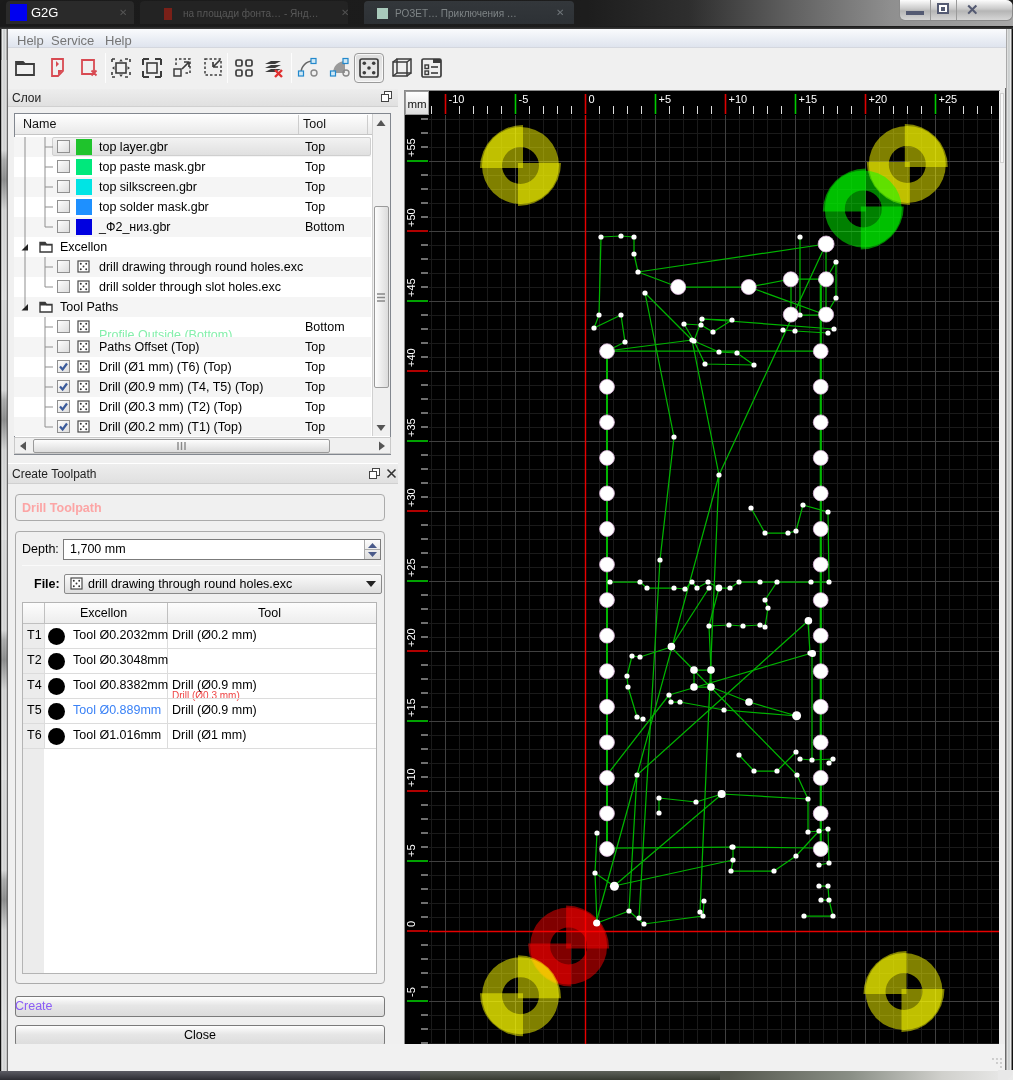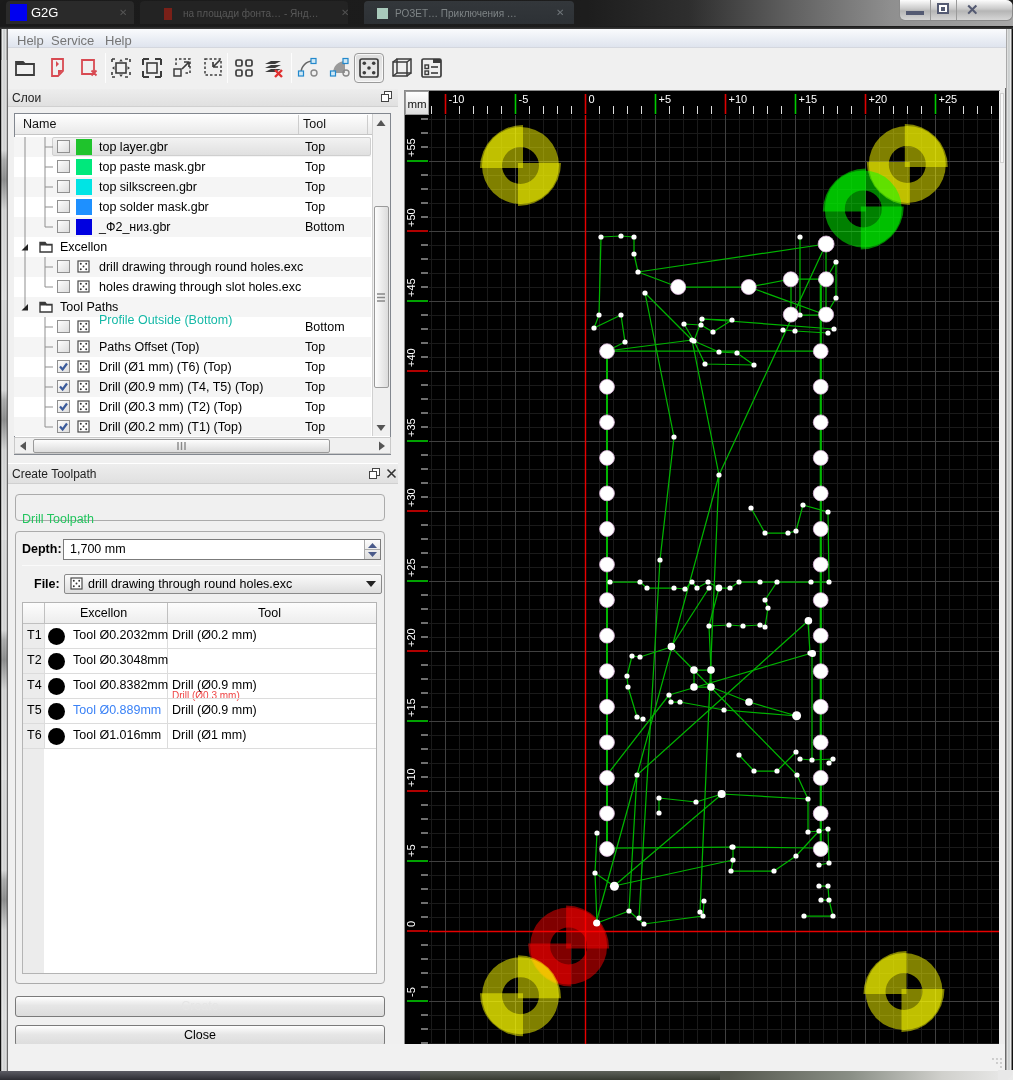--- a/index.html
+++ b/index.html
@@ -205,21 +205,21 @@
     </svg>
     <div class="abs" style="left:43px;top:143px;width:13px;height:13px;background:linear-gradient(135deg,#fdfdfd,#ddd);border:1px solid #909090"></div>
     <svg class="abs" style="left:63px;top:143px" width="13" height="13">
       <rect x="1" y="1" width="11" height="11" fill="#fff" stroke="#4a4a4a" stroke-width="1.2"></rect>
       <circle cx="3.8" cy="3.8" r="0.95" fill="#333"></circle>
       <circle cx="9.2" cy="3.8" r="0.95" fill="#333"></circle>
       <circle cx="3.8" cy="9.2" r="0.95" fill="#333"></circle>
       <circle cx="9.2" cy="9.2" r="0.95" fill="#333"></circle>
       <circle cx="6.5" cy="6.5" r="0.95" fill="#333"></circle>
     </svg>
-    <span class="abs" style="left:85px;top:143px;font-size:12.5px;color:#000;white-space:nowrap">holes drawing through slot holes.exc</span>
+    <span class="abs" style="left:85px;top:143px;font-size:12.5px;color:#000;white-space:nowrap">drill solder through slot holes.exc</span>
     <div class="abs" style="left:0;top:160px;width:357px;height:20px;background:#f5f5f5"></div>
     <svg class="abs" style="left:0;top:160px" width="60" height="20">
       <path d="M11 0v10 " stroke="#8f8f8f" fill="none"></path>
     </svg>
     <svg class="abs" style="left:7px;top:167px" width="8" height="7">
       <path d="M7 0v6.5H0.5z" fill="#222"></path>
     </svg>
     <svg class="abs" style="left:25px;top:164px" width="14" height="12">
       <path d="M1 1.5h5l1.5 2H13V11H1z" fill="#fff" stroke="#3a3a3a" stroke-width="1.4"></path>
       <path d="M1 1.5h5l1.5 2H13v1H1z" fill="#3a3a3a"></path>
@@ -231,21 +231,21 @@
     </svg>
     <div class="abs" style="left:43px;top:183px;width:13px;height:13px;background:linear-gradient(135deg,#fdfdfd,#ddd);border:1px solid #909090"></div>
     <svg class="abs" style="left:63px;top:183px" width="13" height="13">
       <rect x="1" y="1" width="11" height="11" fill="#fff" stroke="#4a4a4a" stroke-width="1.2"></rect>
       <circle cx="3.8" cy="3.8" r="0.95" fill="#333"></circle>
       <circle cx="9.2" cy="3.8" r="0.95" fill="#333"></circle>
       <circle cx="3.8" cy="9.2" r="0.95" fill="#333"></circle>
       <circle cx="9.2" cy="9.2" r="0.95" fill="#333"></circle>
       <circle cx="6.5" cy="6.5" r="0.95" fill="#333"></circle>
     </svg>
-    <span class="abs" style="left:85px;top:176px;font-size:12.5px;color:#14b8a6;white-space:nowrap">Profile Outside (Bottom)</span>
+    <span class="abs" style="left:85px;top:191px;font-size:12.5px;color:#86efac;white-space:nowrap">Profile Outside (Bottom)</span>
     <span class="abs" style="left:291px;top:183px;font-size:12.5px;color:#000">Bottom</span>
     <div class="abs" style="left:0;top:200px;width:357px;height:20px;background:#f5f5f5"></div>
     <svg class="abs" style="left:0;top:200px" width="60" height="20">
       <path d=" M31 0v10 M31 10v10 M31 10h8" stroke="#8f8f8f" fill="none"></path>
     </svg>
     <div class="abs" style="left:43px;top:203px;width:13px;height:13px;background:linear-gradient(135deg,#fdfdfd,#ddd);border:1px solid #909090"></div>
     <svg class="abs" style="left:63px;top:203px" width="13" height="13">
       <rect x="1" y="1" width="11" height="11" fill="#fff" stroke="#4a4a4a" stroke-width="1.2"></rect>
       <circle cx="3.8" cy="3.8" r="0.95" fill="#333"></circle>
       <circle cx="9.2" cy="3.8" r="0.95" fill="#333"></circle>
@@ -354,23 +354,23 @@
     <span class="abs" style="left:4px;top:3px;font-size:12px;color:#222">Create Toolpath</span>
     <svg class="abs" style="left:361px;top:4px" width="11" height="11">
       <rect x="3.5" y="0.5" width="7" height="7" fill="#fff" stroke="#444"></rect>
       <rect x="0.5" y="3.5" width="7" height="7" fill="#fff" stroke="#444"></rect>
     </svg>
     <svg class="abs" style="left:378px;top:4px" width="11" height="11">
       <path d="M1.5 1.5l8 8M9.5 1.5l-8 8" stroke="#333" stroke-width="1.6"></path>
     </svg>
   </div>
 <div class="abs" style="left:15px;top:494px;width:370px;height:27px;border:1px solid #ababab;border-radius:4px;background:#f0f0f0"></div>
-<span class="abs" style="left:22px;top:512px;font-size:12.5px;font-weight:normal;color:#22c55e">Drill Toolpath</span>
+<span class="abs" style="left:22px;top:501px;font-size:12.5px;font-weight:bold;color:#fca5a5">Drill Toolpath</span>
 <div class="abs" style="left:15px;top:531px;width:370px;height:453px;border:1px solid #ababab;border-radius:4px;background:#f0f0f0"></div>
-<span class="abs" style="left:22px;top:542px;font-size:12.5px;font-weight:bold;color:#000">Depth:</span>
+<span class="abs" style="left:22px;top:542px;font-size:12.5px;font-weight:normal;color:#000">Depth:</span>
 <div class="abs" style="left:63px;top:539px;width:318px;height:21px;background:#fff;border:1px solid #7b7b7b"></div>
 <span class="abs" style="left:70px;top:542px;font-size:12.5px;color:#000">1,700 mm</span>
 <div class="abs" style="left:364px;top:540px;width:16px;height:19px;background:linear-gradient(#fcfcfc,#dedede);border-left:1px solid #aaa"></div>
 <div class="abs" style="left:364px;top:549px;width:16px;height:1px;background:#aaa"></div>
 <svg class="abs" style="left:368px;top:543px" width="9" height="5">
     <path d="M4.5 0L9 5H0z" fill="#4a5a8a"></path>
   </svg>
 <svg class="abs" style="left:368px;top:552px" width="9" height="5">
     <path d="M4.5 5L9 0H0z" fill="#4a5a8a"></path>
   </svg>
@@ -425,21 +425,21 @@
 <span class="abs" style="left:73px;top:703px;font-size:12.5px;color:#3b82f6">Tool Ø0.889mm</span>
 <span class="abs" style="left:172px;top:703px;font-size:12.5px;color:#000">Drill (Ø0.9 mm)</span>
 <div class="abs" style="left:23px;top:748px;width:353px;height:1px;background:#dcdcdc"></div>
 <div class="abs" style="left:43.5px;top:724px;width:1px;height:25px;background:#dcdcdc"></div>
 <div class="abs" style="left:167px;top:724px;width:1px;height:25px;background:#dcdcdc"></div>
 <span class="abs" style="left:27px;top:728px;font-size:12.5px;color:#000">T6</span>
 <div class="abs" style="left:48px;top:728px;width:17px;height:17px;border-radius:50%;background:#000"></div>
 <span class="abs" style="left:73px;top:728px;font-size:12.5px;color:#000">Tool Ø1.016mm</span>
 <span class="abs" style="left:172px;top:728px;font-size:12.5px;color:#000">Drill (Ø1 mm)</span>
 <div class="abs" style="left:15px;top:996px;width:370px;height:21px;background:linear-gradient(#fefefe,#e6e6e6 45%,#dcdcdc);border:1px solid #7a7a7a;border-radius:3px"></div>
-<div class="abs" style="left:15px;top:996px;width:370px;height:21px;text-align:center;font-size:12.5px;color:#e5e5e5;padding-top:3px">Create</div>
+<div class="abs" style="left:15px;top:996px;width:370px;height:21px;text-align:left;font-size:12.5px;color:#8b5cf6;padding-top:3px">Create</div>
 <div class="abs" style="left:15px;top:1025px;width:370px;height:21px;background:linear-gradient(#fefefe,#e6e6e6 45%,#dcdcdc);border:1px solid #7a7a7a;border-radius:3px"></div>
 <div class="abs" style="left:15px;top:1025px;width:370px;height:21px;text-align:center;font-size:12.5px;color:#000;padding-top:3px">Close</div>
 <div class="abs" style="left:404px;top:90px;width:596px;height:955px;border:1px solid #8a8a8a;background:#000"></div>
 <svg width="594" height="953" style="position:absolute;left:405px;top:91px">
     <g transform="translate(-405,-91)" font-family="Liberation Sans, sans-serif">
       <rect x="405" y="91" width="594" height="953" fill="#000"></rect>
       <clipPath id="plot">
         <rect x="429" y="115" width="570" height="929"></rect>
       </clipPath>
       <g clip-path="url(#plot)">

